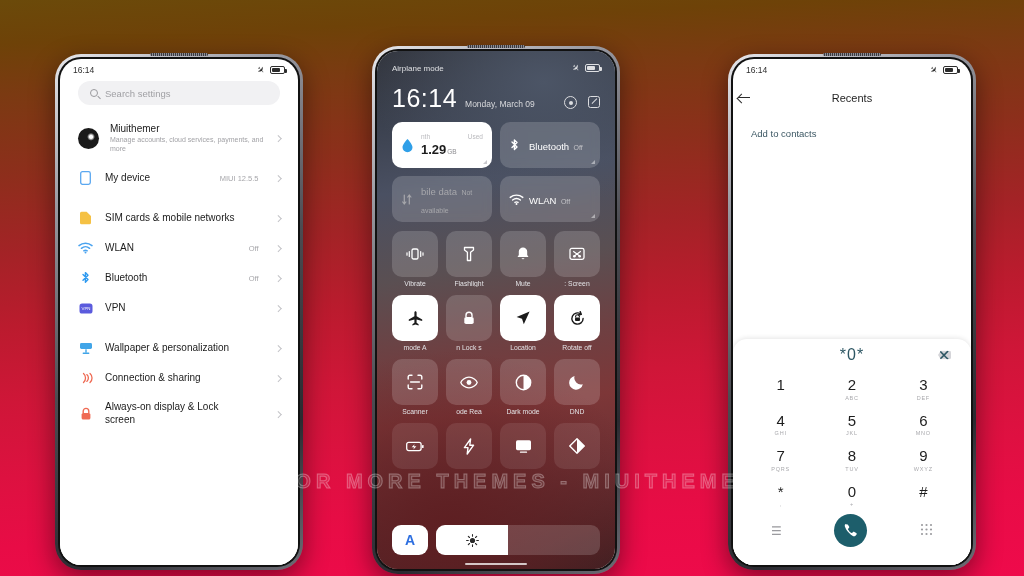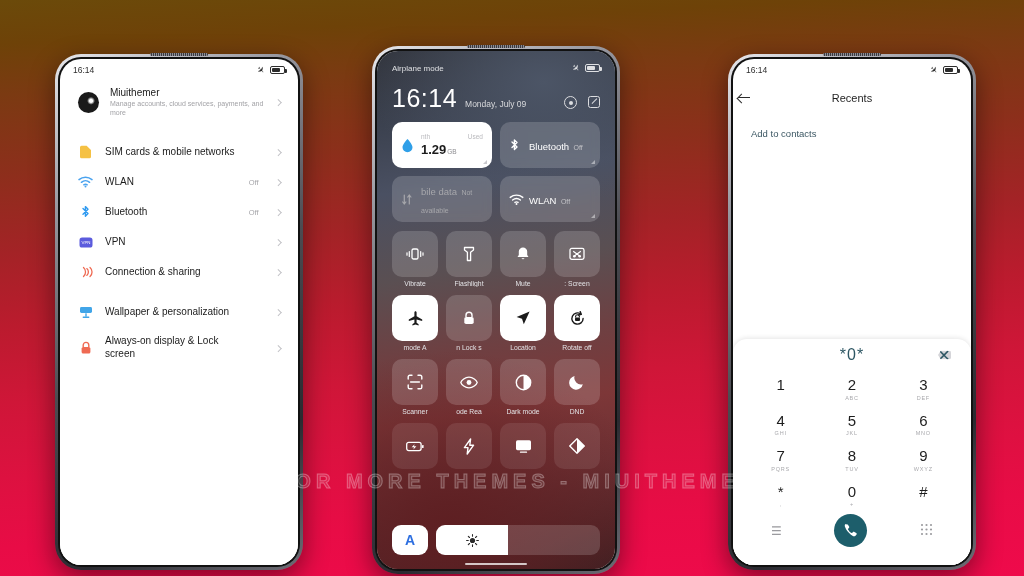--- a/index.html
+++ b/index.html
@@ -174,30 +174,44 @@
       <span class="sb-right">
         <span class="sb-plane">✈</span>
         <span class="batt">
               <i></i>
             </span>
       </span>
     </div>
 
     <div class="settings-body">
 
+      <div class="searchbar">
+        <span class="mag"></span>
+        <span>Search settings</span>
+      </div>
 
       <div class="acct-row">
         <div class="acct-av"></div>
         <div class="acct-txt">
           <div class="acct-name">Miuithemer</div>
           <div class="acct-sub">Manage accounts, cloud services, payments, and more</div>
         </div>
         <span class="chev"></span>
       </div>
 
+      <div class="srow">
+        <span class="sicon">
+          <svg width="11" height="14" viewBox="0 0 11 14">
+                <rect x="0.7" y="0.7" width="9.6" height="12.6" rx="1.8" fill="none" stroke="#5aa7f0" stroke-width="1.3"></rect>
+              </svg>
+        </span>
+        <span class="slabel">My device</span>
+        <span class="svalue">MIUI 12.5.5</span>
+        <span class="chev"></span>
+      </div>
 
       <div class="srow gap-top">
         <span class="sicon">
           <svg width="13" height="14" viewBox="0 0 13 14">
                 <path d="M1 2.2A1.5 1.5 0 012.5.7h5.1L12 5.1v6.7A1.5 1.5 0 0110.5 13.3h-8A1.5 1.5 0 011 11.8z" fill="#f5c144"></path>
               </svg>
         </span>
         <span class="slabel">SIM cards &amp; mobile networks</span>
         <span class="svalue"></span>
         <span class="chev"></span>
@@ -233,42 +247,42 @@
           <svg width="14" height="11" viewBox="0 0 14 11">
                 <rect x="0.5" y="0.5" width="13" height="10" rx="2.6" fill="#5b5bdd"></rect>
                 <text x="7" y="7.3" font-size="4.4" fill="#fff" text-anchor="middle" font-family="Liberation Sans">VPN</text>
               </svg>
         </span>
         <span class="slabel">VPN</span>
         <span class="svalue"></span>
         <span class="chev"></span>
       </div>
 
+      <div class="srow gap-top">
+        <span class="sicon">
+          <svg width="14" height="14" viewBox="0 0 14 14">
+                <rect x="1" y="2" width="12" height="6" rx="1.4" fill="#41a5e8"></rect>
+                <rect x="6.3" y="8.3" width="1.4" height="3.4" fill="#41a5e8"></rect>
+                <rect x="3.6" y="11.6" width="6.8" height="1.3" rx=".6" fill="#41a5e8"></rect>
+              </svg>
+        </span>
+        <span class="slabel">Wallpaper &amp; personalization</span>
+        <span class="svalue"></span>
+        <span class="chev"></span>
+      </div>
+
       <div class="srow">
         <span class="sicon">
           <svg width="14" height="14" viewBox="0 0 14 14">
             <path d="M4.5 2.5a6 6 0 010 9" fill="none" stroke="#ef6a53" stroke-width="1.3" stroke-linecap="round"></path>
             <path d="M7.8 3.6a4.4 4.4 0 010 6.8" fill="none" stroke="#ef6a53" stroke-width="1.3" stroke-linecap="round"></path>
             <path d="M11 2.5a6 6 0 010 9" fill="none" stroke="#ef6a53" stroke-width="1.3" stroke-linecap="round"></path>
           </svg>
         </span>
         <span class="slabel">Connection &amp; sharing</span>
-        <span class="svalue"></span>
-        <span class="chev"></span>
-      </div>
-
-      <div class="srow gap-top">
-        <span class="sicon">
-          <svg width="14" height="14" viewBox="0 0 14 14">
-                <rect x="1" y="2" width="12" height="6" rx="1.4" fill="#41a5e8"></rect>
-                <rect x="6.3" y="8.3" width="1.4" height="3.4" fill="#41a5e8"></rect>
-                <rect x="3.6" y="11.6" width="6.8" height="1.3" rx=".6" fill="#41a5e8"></rect>
-              </svg>
-        </span>
-        <span class="slabel">Wallpaper &amp; personalization</span>
         <span class="svalue"></span>
         <span class="chev"></span>
       </div>
 
       <div class="srow">
         <span class="sicon">
           <svg width="12" height="14" viewBox="0 0 12 14">
                 <path d="M3.2 6V4.2a2.8 2.8 0 015.6 0V6" fill="none" stroke="#ef6a53" stroke-width="1.4"></path>
                 <rect x="1.6" y="6" width="8.8" height="6.6" rx="1.6" fill="#ef6a53"></rect>
               </svg>
@@ -295,21 +309,21 @@
           <span class="sb-right">
             <span class="sb-plane">✈</span>
             <span class="batt">
                   <i></i>
                 </span>
           </span>
         </div>
 
         <div class="cc-clockrow">
           <span class="cc-time">16:14</span>
-          <span class="cc-date">Monday, July 09</span>
+          <span class="cc-date">Monday, March 09</span>
           <span class="cc-hicons">
             <span class="ic-circ"></span>
             <span class="ic-edit"></span>
           </span>
         </div>
       </div>
 
       <div class="cc-bigtiles">
         <div class="bigtile on">
           <div class="bt-flex">

